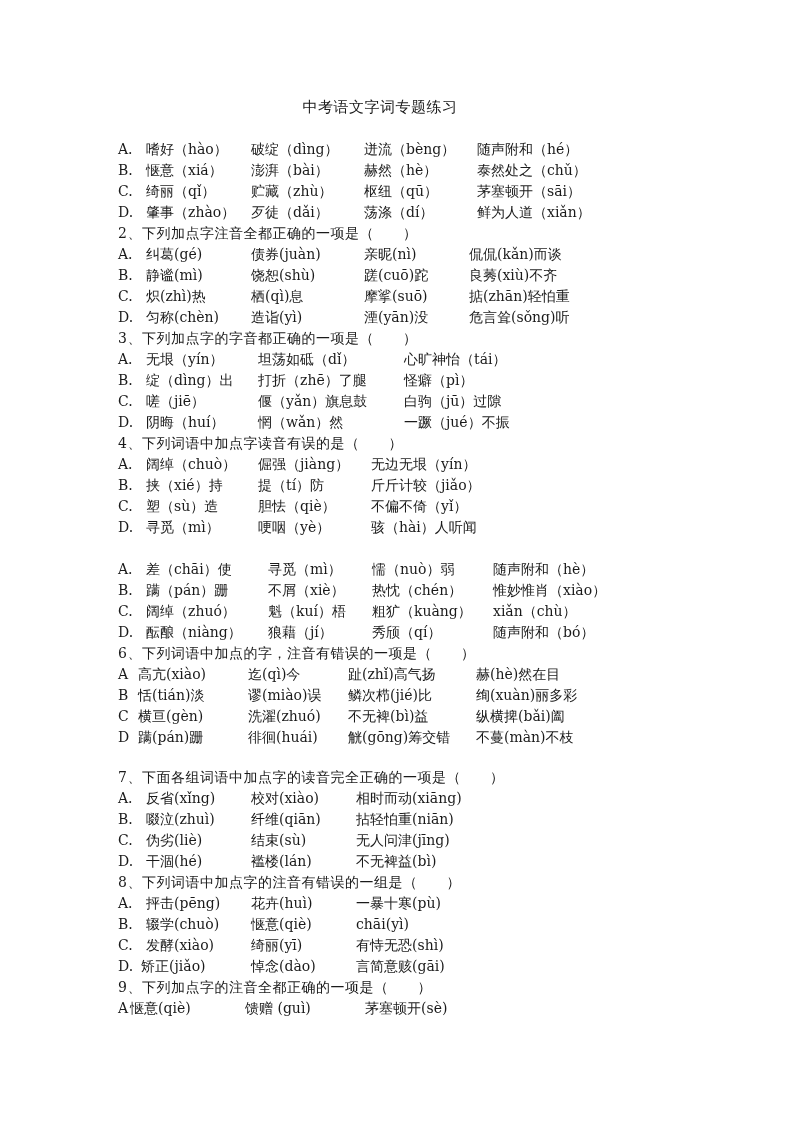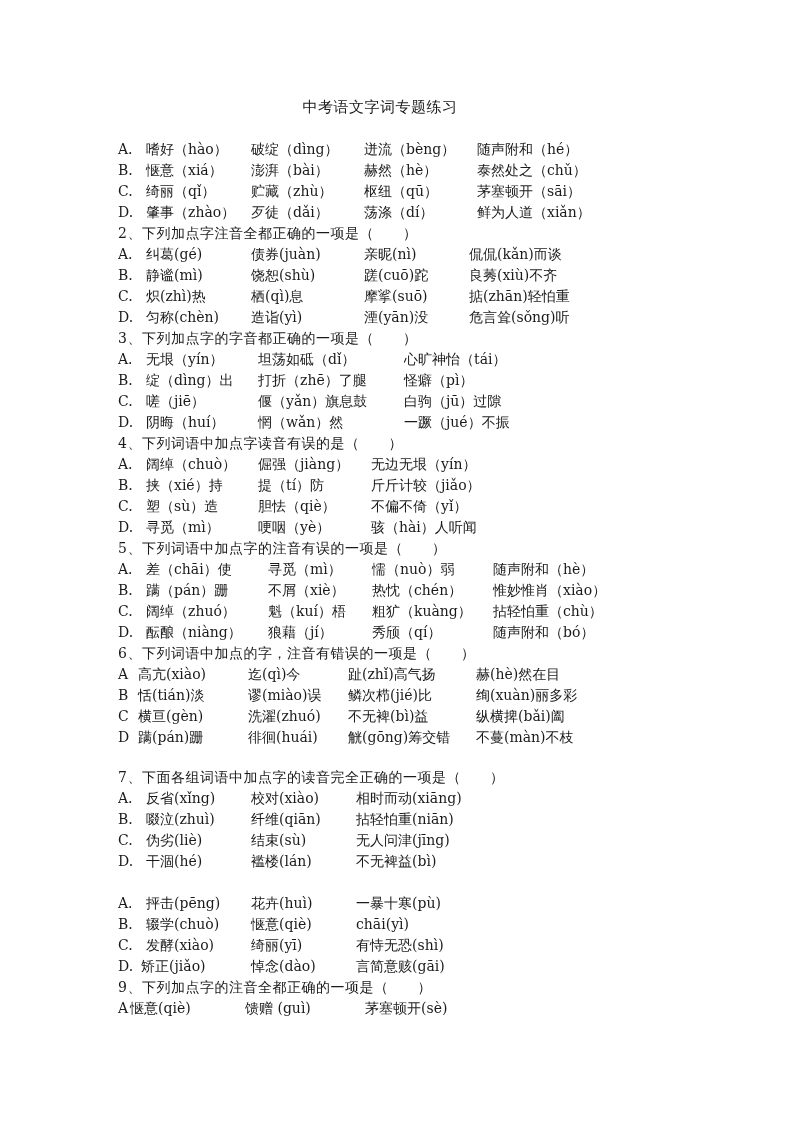--- a/index.html
+++ b/index.html
@@ -123,41 +123,40 @@
     <span class="cell" style="left:140px">胆怯（qiè）</span>
     <span class="cell" style="left:253px">不偏不倚（yǐ）</span>
   </div>
   <div class="line" style="top:517px">
     <span class="cell" style="left:0">D.</span>
     <span class="cell" style="left:28px">寻觅（mì）</span>
     <span class="cell" style="left:140px">哽咽（yè）</span>
     <span class="cell" style="left:253px">骇（hài）人听闻</span>
   </div>
 
-  <div class="line q" style="top:538px">5、下列词语中加点字的注音有误的一项是（　　）</div>
   <div class="line" style="top:559px">
     <span class="cell" style="left:0">A.</span>
     <span class="cell" style="left:28px">差（chāi）使</span>
     <span class="cell" style="left:150px">寻觅（mì）</span>
     <span class="cell" style="left:254px">懦（nuò）弱</span>
     <span class="cell" style="left:375px">随声附和（hè）</span>
   </div>
   <div class="line" style="top:580px">
     <span class="cell" style="left:0">B.</span>
     <span class="cell" style="left:28px">蹒（pán）跚</span>
     <span class="cell" style="left:150px">不屑（xiè）</span>
     <span class="cell" style="left:254px">热忱（chén）</span>
     <span class="cell" style="left:375px">惟妙惟肖（xiào）</span>
   </div>
   <div class="line" style="top:601px">
     <span class="cell" style="left:0">C.</span>
     <span class="cell" style="left:28px">阔绰（zhuó）</span>
     <span class="cell" style="left:150px">魁（kuí）梧</span>
     <span class="cell" style="left:254px">粗犷（kuàng）</span>
-    <span class="cell" style="left:375px">拈轻怕重（chù）</span>
+    <span class="cell" style="left:375px">xiǎn（chù）</span>
   </div>
   <div class="line" style="top:622px">
     <span class="cell" style="left:0">D.</span>
     <span class="cell" style="left:28px">酝酿（niàng）</span>
     <span class="cell" style="left:150px">狼藉（jí）</span>
     <span class="cell" style="left:254px">秀颀（qí）</span>
     <span class="cell" style="left:375px">随声附和（bó）</span>
   </div>
 
   <div class="line q" style="top:643px">6、下列词语中加点的字，注音有错误的一项是（　　）</div>
@@ -209,20 +208,21 @@
     <span class="cell" style="left:133px">结束(sù)</span>
     <span class="cell" style="left:238px">无人问津(jīng)</span>
   </div>
   <div class="line" style="top:851px">
     <span class="cell" style="left:0">D.</span>
     <span class="cell" style="left:28px">干涸(hé)</span>
     <span class="cell" style="left:133px">褴楼(lán)</span>
     <span class="cell" style="left:238px">不无裨益(bì)</span>
   </div>
 
+  <div class="line q" style="top:872px">8、下列词语中加点字的注音有错误的一组是（　　）</div>
   <div class="line" style="top:893px">
     <span class="cell" style="left:0">A.</span>
     <span class="cell" style="left:28px">抨击(pēng)</span>
     <span class="cell" style="left:133px">花卉(huì)</span>
     <span class="cell" style="left:238px">一暴十寒(pù)</span>
   </div>
   <div class="line" style="top:914px">
     <span class="cell" style="left:0">B.</span>
     <span class="cell" style="left:28px">辍学(chuò)</span>
     <span class="cell" style="left:133px">惬意(qiè)</span>

